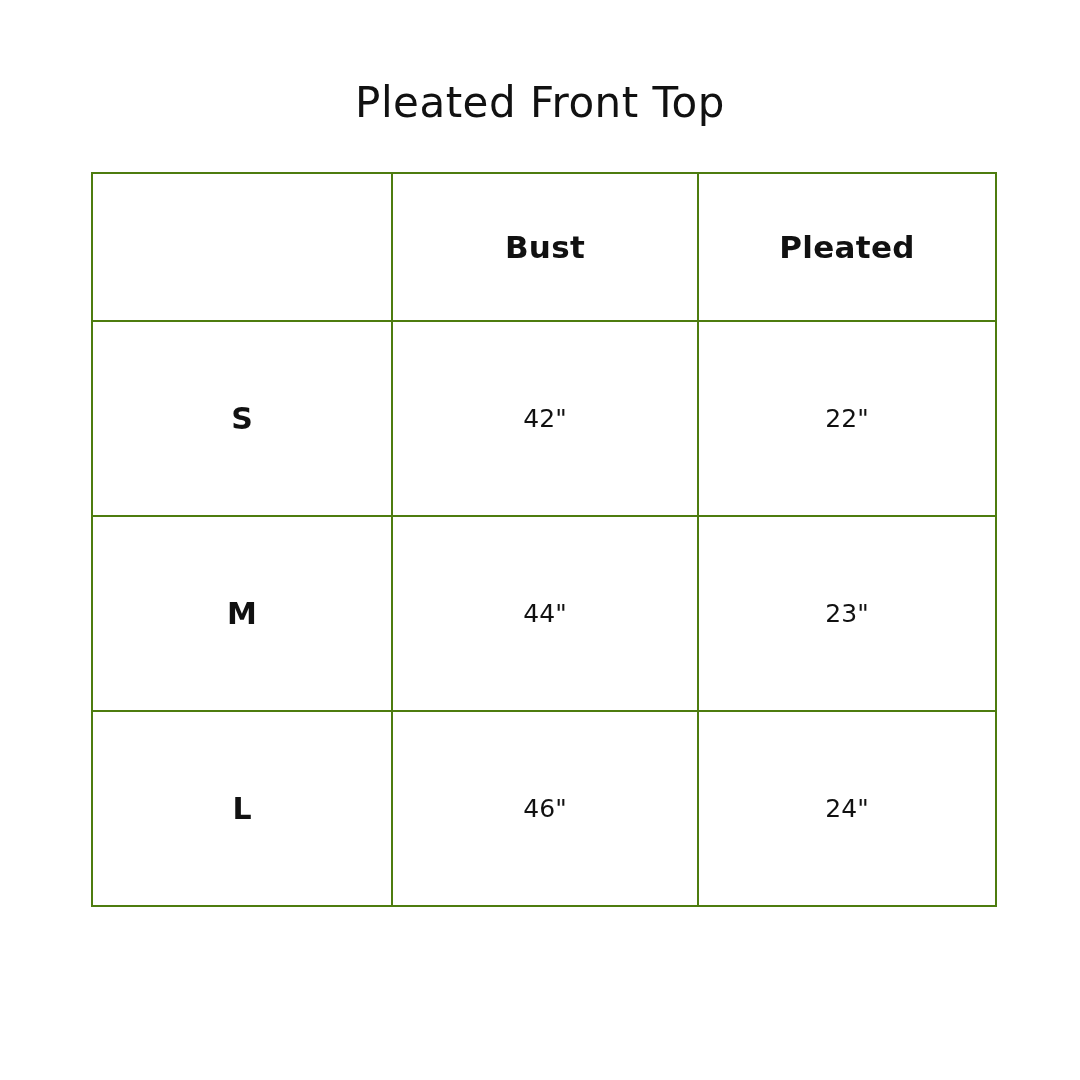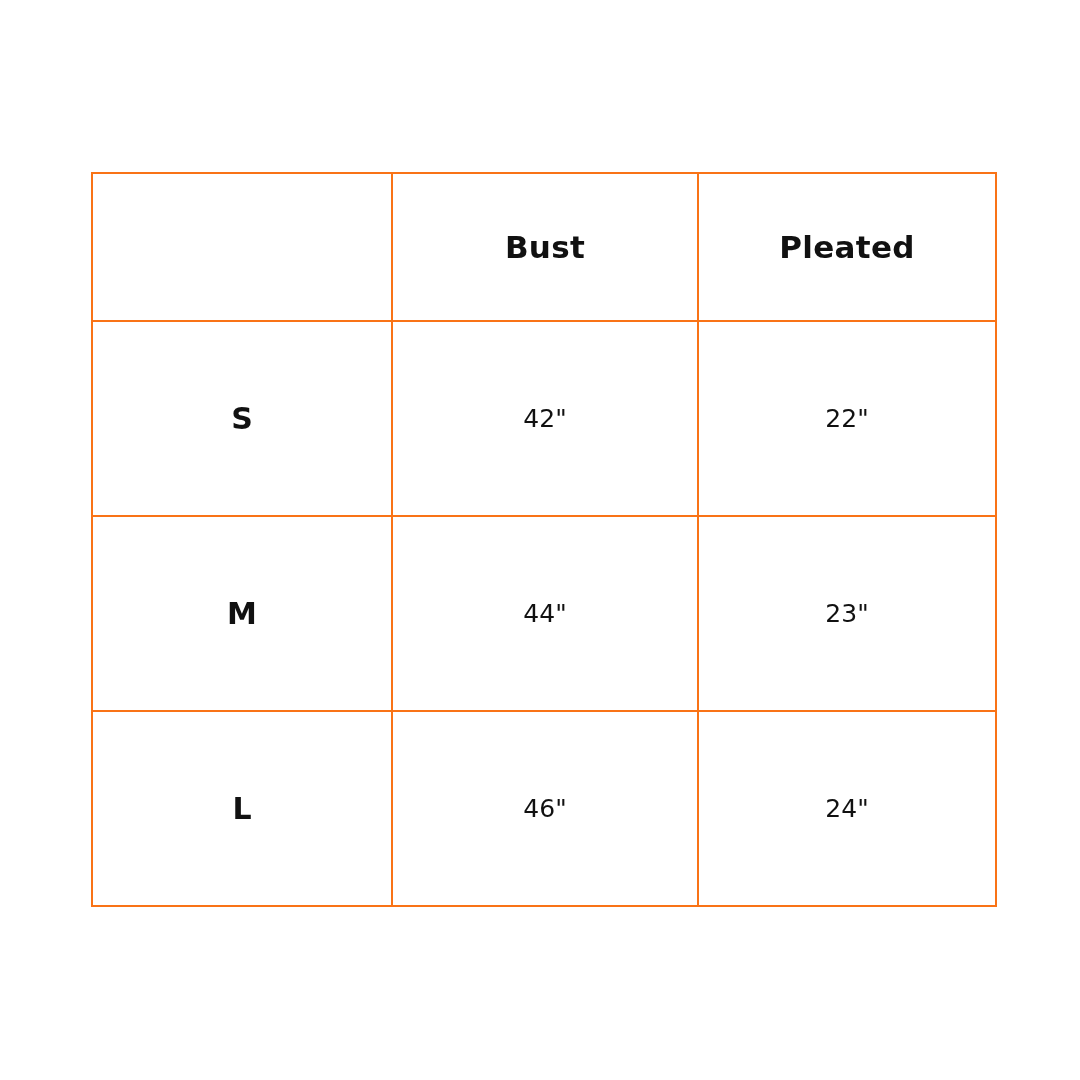--- a/index.html
+++ b/index.html
@@ -34,21 +34,21 @@
   }
   .size-table {
     position: absolute;
     top: 172px;
     left: 91px;
     width: 898px;
     border-collapse: collapse;
     table-layout: fixed;
   }
   .size-table td, .size-table th {
-    border: 2px solid #f97316;
+    border: 2px solid #4d7c0f;
     padding: 0;
     text-align: center;
     vertical-align: middle;
   }
   .col-size   { width: 298px; }
   .col-bust   { width: 304px; }
   .col-length { width: 296px; }
 
   .head-row td, .head-row th {
     height: 146px;
@@ -75,20 +75,21 @@
     color: #111111;
     font-family: "DejaVu Sans", sans-serif;
   }
   .empty-cell { }
 </style>
 </head>
 <body>
 
 <div class="page">
 
+  <div class="title">Pleated Front Top</div>
 
   <table class="size-table">
     <tbody>
       <tr class="head-row">
         <td class="col-size empty-cell"></td>
         <td class="col-bust head-label">Bust</td>
         <td class="col-length head-label">Pleated</td>
       </tr>
 
       <tr class="body-row">

